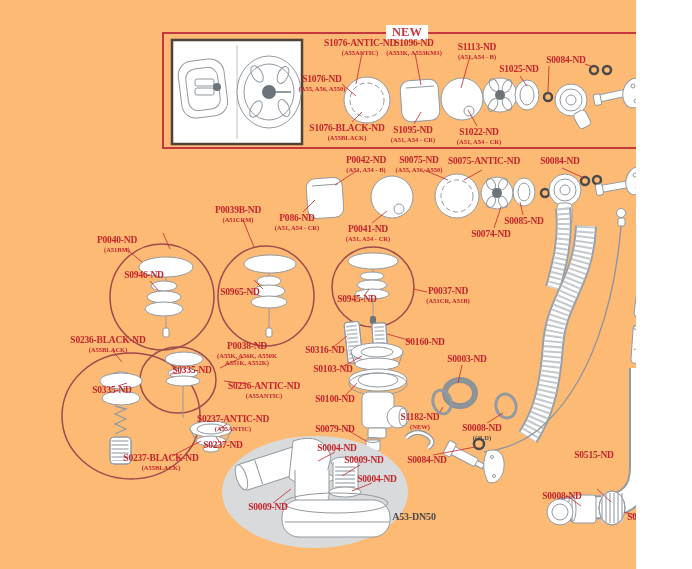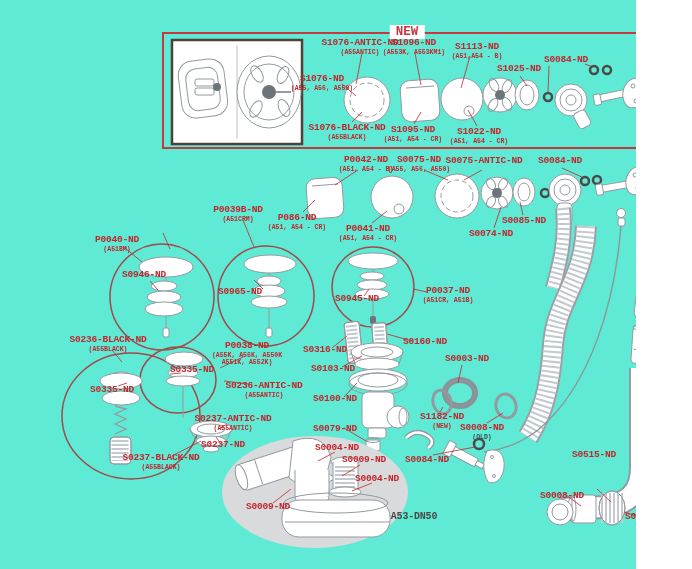--- a/index.html
+++ b/index.html
@@ -1,17 +1,17 @@
 <!DOCTYPE html>
 <html><head>
 <meta charset="utf-8">
 <style>
   html,body{margin:0;padding:0;background:#fff;}
-  .stage{position:relative;width:636px;height:569px;background:#5eead4;overflow:hidden;
-         font-family:Liberation Mono, monospace;}
+  .stage{position:relative;width:636px;height:569px;background:#fdba74;overflow:hidden;
+         font-family:Liberation Serif, serif;}
   .stage svg{position:absolute;left:0;top:0;z-index:1;}
   .lbl{position:absolute;transform:translateX(-50%);text-align:center;color:#c4262c;
        line-height:1.12;white-space:nowrap;z-index:2;}
   .lbl .t{font-size:9.5px;font-weight:bold;letter-spacing:-0.2px;}
   .lbl .s{font-size:6.5px;font-weight:bold;}
   .lbl .s.black{color:#4a4a4a;}
   .lbl.black{color:#4a4a4a;}
   .lbl.black .t{font-size:10px;}
   .new-badge{position:absolute;left:407px;top:25px;transform:translateX(-50%);
        color:#c5383d;font-weight:bold;font-size:12.5px;background:#fff;padding:0 6px;z-index:2;}
@@ -438,21 +438,21 @@
     </div>
 <div class="lbl" style="left:335px;top:394px">
       <div class="t">S0100-ND</div>
     </div>
 <div class="lbl" style="left:335px;top:424px">
       <div class="t">S0079-ND</div>
     </div>
 <div class="lbl" style="left:467px;top:354px">
       <div class="t">S0003-ND</div>
     </div>
-<div class="lbl" style="left:442px;top:412px">
+<div class="lbl" style="left:420px;top:412px">
       <div class="t">S1182-ND</div>
       <div class="s">(NEW)</div>
     </div>
 <div class="lbl" style="left:482px;top:423px">
       <div class="t">S0008-ND</div>
       <div class="s black">(OLD)</div>
     </div>
 <div class="lbl" style="left:427px;top:455px">
       <div class="t">S0084-ND</div>
     </div>

